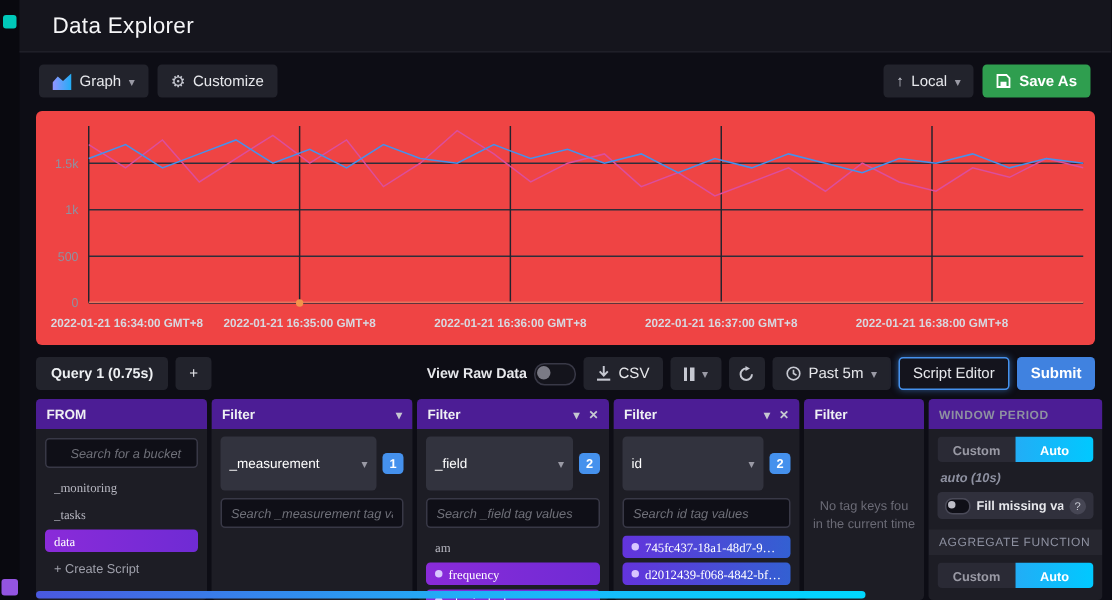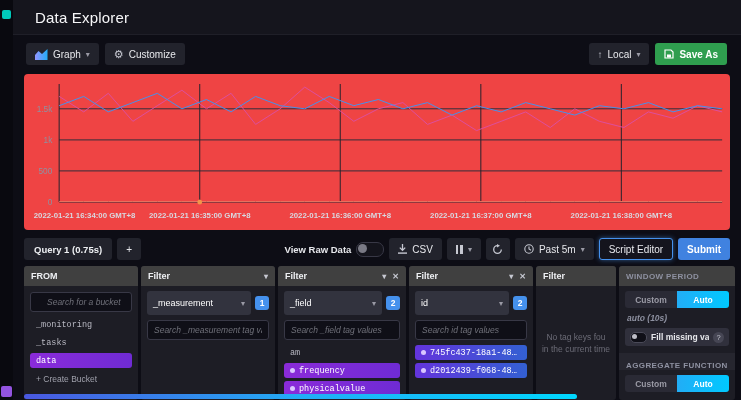--- a/index.html
+++ b/index.html
@@ -36,50 +36,50 @@
   .pausebars i{width:2.5px;height:9px;background:#c6c8d1;display:block;}
   
   .builder{flex:1;min-height:0;display:flex;gap:3px;margin:0 0 0 9px;overflow:hidden;}
   .panel{background:#1d1d25;border-radius:3px;display:flex;flex-direction:column;overflow:hidden;flex:none;}
   .panel.w-from{width:114px;}
   .panel.w-f1{width:134px;}
   .panel.w-f2{width:128px;}
   .panel.w-f3{width:124px;}
   .panel.w-f4{width:80px;}
   .panel.w-win{flex:1;min-width:0;}
-  .panel-header{height:20px;flex:none;background:#404040;display:flex;align-items:center;justify-content:space-between;padding:0 7px;font-size:9px;font-weight:bold;color:#eef0f3;}
+  .panel-header{height:20px;flex:none;background:#4c1d95;display:flex;align-items:center;justify-content:space-between;padding:0 7px;font-size:9px;font-weight:bold;color:#eef0f3;}
   .panel-header .hicons{display:flex;gap:6px;align-items:center;}
   .panel-header .hi{color:#c6c8d1;font-size:8px;cursor:pointer;}
   .panel-header.gray{color:#8e91a1;letter-spacing:.4px;font-size:8px;}
   .kv-row{display:flex;gap:4px;margin:5px 6px;align-items:center;}
-  .kv-dd{flex:1;min-width:0;height:24px;background:#32333e;border-radius:3px;display:flex;align-items:center;justify-content:space-between;padding:0 6px;font-size:9px;color:#fff;cursor:pointer;}
+  .kv-dd{flex:1;min-width:0;height:36px;background:#32333e;border-radius:3px;display:flex;align-items:center;justify-content:space-between;padding:0 6px;font-size:9px;color:#fff;cursor:pointer;}
   .kv-dd .caret{color:#9a9aa5;font-size:8px;}
   .badge{min-width:14px;height:14px;border-radius:3px;background:#4591ed;color:#fff;font-size:8.5px;font-weight:bold;display:flex;align-items:center;justify-content:center;flex:none;}
   .search{margin:0 6px 5px;height:18px;background:#0f0f17;border:1px solid #383846;border-radius:3px;color:#c2c2cc;font-size:8.5px;font-style:italic;padding:0 6px;font-family:inherit;outline:none;min-width:0;}
   .search::placeholder{color:#6f7079;}
   .list{flex:1;min-height:0;overflow:hidden;padding:0 6px 4px;display:flex;flex-direction:column;gap:3px;}
-  .item{height:15px;flex:none;display:flex;align-items:center;gap:4px;padding:0 6px;border-radius:3px;font-family:Liberation Mono, monospace;font-size:8.5px;color:#b8b8c2;white-space:nowrap;overflow:hidden;cursor:pointer;}
+  .item{height:15px;flex:none;display:flex;align-items:center;gap:4px;padding:0 6px;border-radius:3px;font-family:Liberation Serif, serif;font-size:8.5px;color:#b8b8c2;white-space:nowrap;overflow:hidden;cursor:pointer;}
   .item .lbl{overflow:hidden;text-overflow:ellipsis;}
   .item.selected{background:linear-gradient(90deg,#8a2bd9,#6f2bd4);color:#fff;}
   .item.selected.blue{background:linear-gradient(90deg,#6334dc,#3360d2);}
   .item.action{font-family:"Liberation Sans",sans-serif;color:#9fa0ab;}
   .dot{width:5px;height:5px;border-radius:50%;background:#d9c6ff;flex:none;}
   .empty-msg{flex:1;display:flex;flex-direction:column;align-items:center;justify-content:center;gap:2px;color:#6b6b76;font-size:8.5px;padding:0 4px;text-align:center;overflow:hidden;}
   .win-body{padding:5px 6px 4px;display:flex;flex-direction:column;gap:5px;overflow:hidden;}
   .seg{display:flex;height:17px;border-radius:3px;overflow:hidden;flex:none;}
   .seg .s{flex:1;display:flex;align-items:center;justify-content:center;font-size:8.5px;font-weight:bold;cursor:pointer;}
   .seg .off{background:#2a2a35;color:#9a9aa5;}
   .seg .on{background:linear-gradient(90deg,#22adf6,#00c9ff);color:#fff;}
   .auto-val{font-size:8.5px;font-style:italic;color:#8e91a1;padding-left:2px;font-weight:bold;}
   .fill-row{background:#30303c;border-radius:3px;height:18px;display:flex;align-items:center;gap:4px;padding:0 5px;flex:none;}
   .fill-row .lbl{font-size:8.5px;font-weight:bold;color:#e7e8ec;white-space:nowrap;overflow:hidden;}
   .mini-toggle{width:15px;height:9px;border-radius:5px;background:#0f0f17;border:1px solid #4a4a58;position:relative;flex:none;cursor:pointer;}
   .mini-toggle i{position:absolute;left:1px;top:1px;width:5px;height:5px;border-radius:50%;background:#bdbdc7;}
   .help{margin-left:auto;width:11px;height:11px;border-radius:50%;background:#464654;color:#c6c8d1;font-size:7.5px;display:flex;align-items:center;justify-content:center;flex:none;cursor:pointer;}
-  .subheader{margin:2px -6px 0;background:#26262f;height:17px;display:flex;align-items:flex-end;padding:0 7px;font-size:8px;font-weight:bold;color:#8e91a1;letter-spacing:.4px;flex:none;}
+  .subheader{margin:2px -6px 0;background:#26262f;height:17px;display:flex;align-items:center;padding:0 7px;font-size:8px;font-weight:normal;color:#8e91a1;letter-spacing:.4px;flex:none;}
   .fn-list{display:flex;flex-direction:column;gap:3px;overflow:hidden;}
   .hscrollbar{position:absolute;left:11px;bottom:1px;width:553px;height:5px;border-radius:3px;background:linear-gradient(90deg,#4a58e0,#22adf6,#00d8ff);z-index:6;cursor:pointer;}
 </style>
 </head>
 <body>
 
 <div class="stage">
 
   <div class="navstrip">
     <div class="logo-sq"></div>
@@ -219,21 +219,21 @@
             <div class="item">
 
               <span class="lbl">_tasks</span>
             </div>
             <div class="item selected">
 
               <span class="lbl">data</span>
             </div>
             <div class="item action">
 
-              <span class="lbl">+ Create Bucket</span>
+              <span class="lbl">+ Create Script</span>
             </div>
           </div>
       </div>
 
       <div class="panel w-f1">
         <div class="panel-header">
           <span>Filter</span>
           <span class="hicons">
               <span class="hi">▾</span>
             </span>

